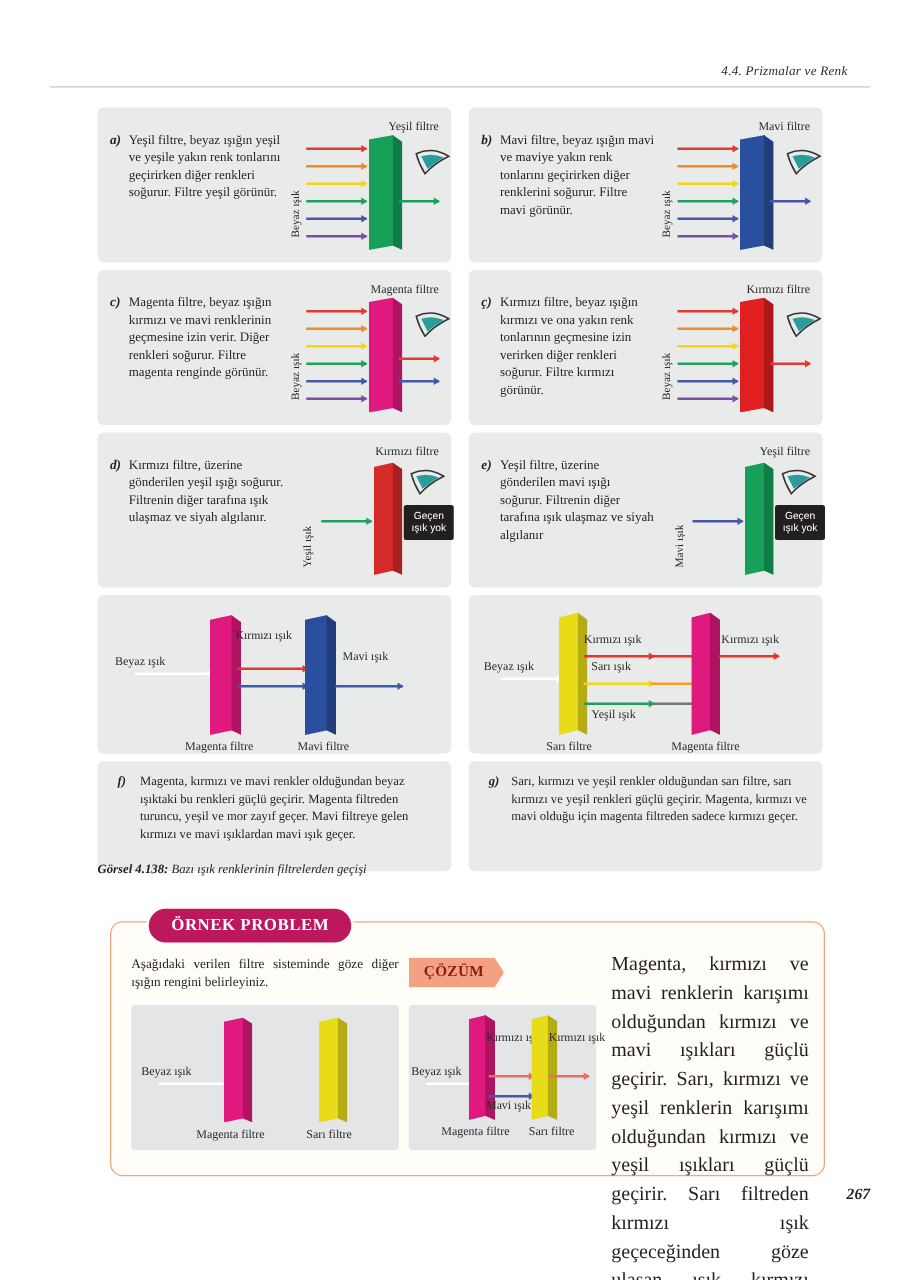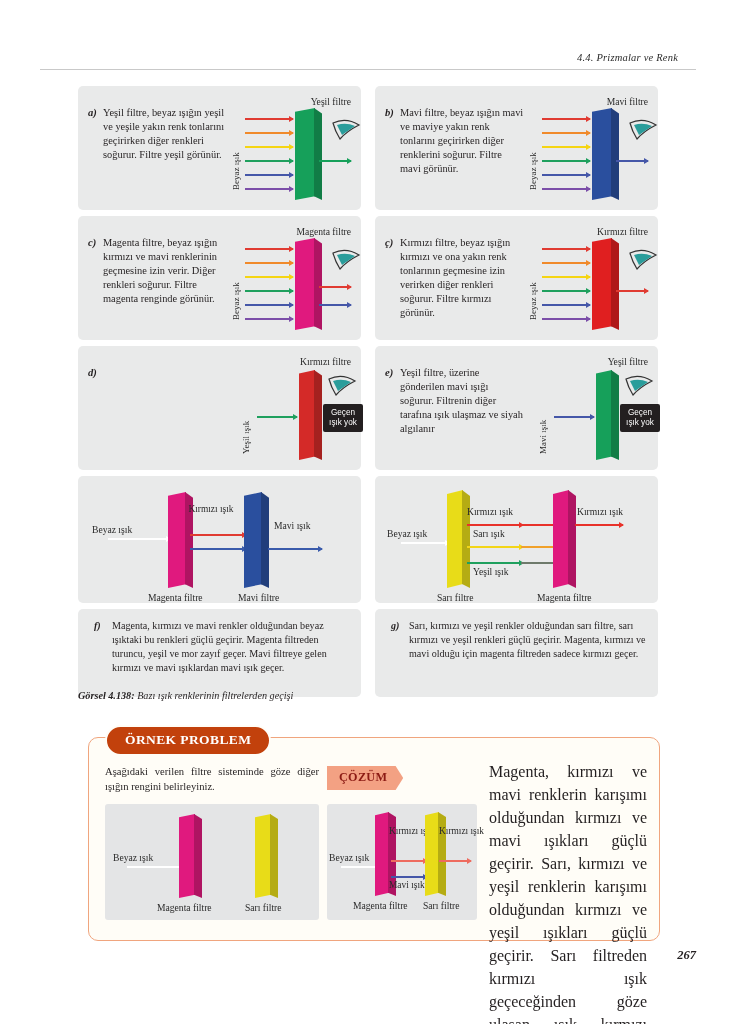--- a/index.html
+++ b/index.html
@@ -126,22 +126,22 @@
   }
   .gorsel b { font-style: italic; }
 
   
   .ornek-box {
     position: absolute; left: 88px; top: 737px; width: 572px; height: 204px;
     border: 1.2px solid #f0a57e; border-radius: 10px;
     background: #fffdf7;
   }
   .ornek-pill {
-    position: absolute; left: 16px; top: -13px;
-    background: #c2410c; color: #ffffff;
+    position: absolute; left: 28px; top: -13px;
+    background: #be185d; color: #ffffff;
     font-family: "Liberation Serif", serif;
     font-weight: bold; font-size: 13.5px; letter-spacing: .4px;
     padding: 5px 18px 6px 18px; border-radius: 16px;
     border: 2px solid #fffdf7;
   }
   .ornek-q {
     position: absolute; left: 16px; top: 26px; width: 214px;
     font-size: 10.6px; line-height: 1.42; text-align: justify;
   }
   .cozum-pill {
@@ -346,20 +346,21 @@
             <path d="M6 9 Q15 6 24 10 L11 19 Z" fill="#2a9d9b"></path>
           </svg>
         </div>
       </div>
     </div>
 
     <div class="panel p-small">
       <div class="panel-inner">
         <div class="txt">
           <span class="mk">d)</span>
+          <span class="body">Kırmızı filtre, üzerine gönderilen yeşil ışığı soğurur. Filtrenin diğer tarafına ışık ulaşmaz ve siyah algılanır.</span>
         </div>
         <div class="fig">
           <div class="fig-title">Kırmızı filtre</div>
           <div class="vlabel" style="left:14px; top:40px; height:60px;">Yeşil ışık</div>
           <div class="ray" style="left:30px; top:62px; width:40px; color:#1fa05e;">
               <span class="line"></span>
             </div>
           <div class="slab" style="left:72px; top:16px; width:16px; height:90px;">
             <span class="face" style="background:#d42a28;"></span>
               <span class="edge" style="background:#d42a28;"></span>

